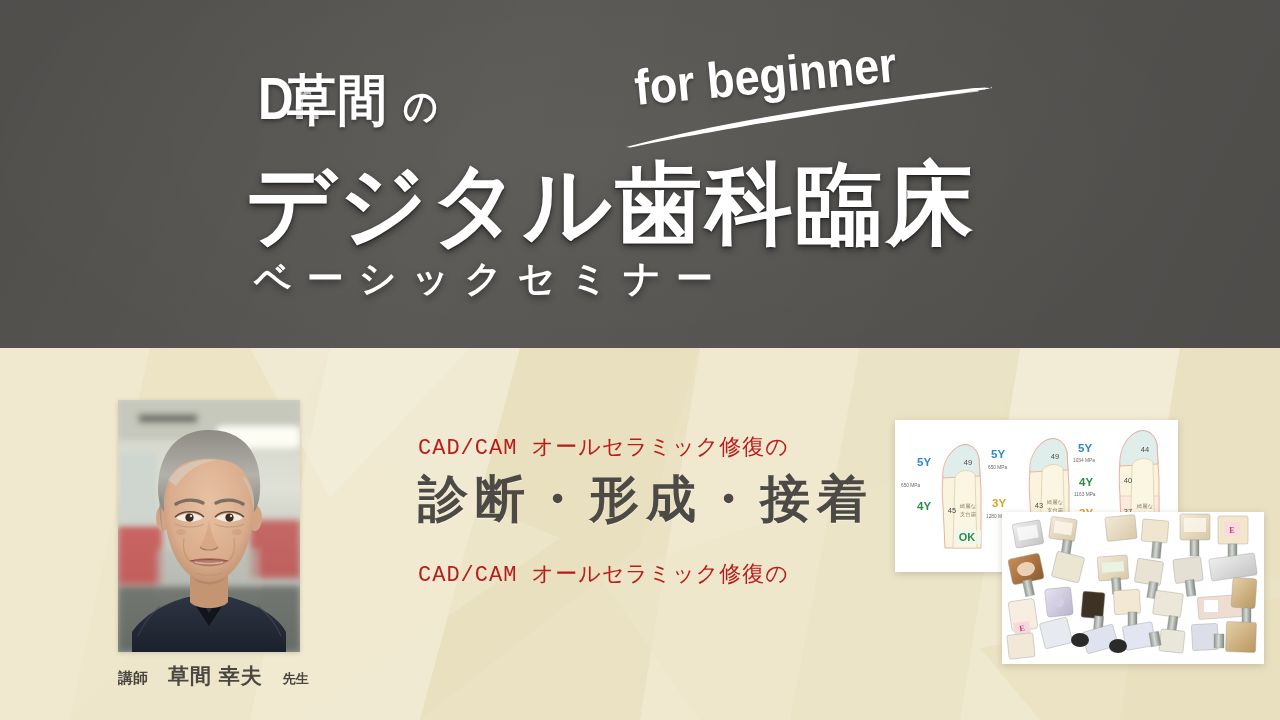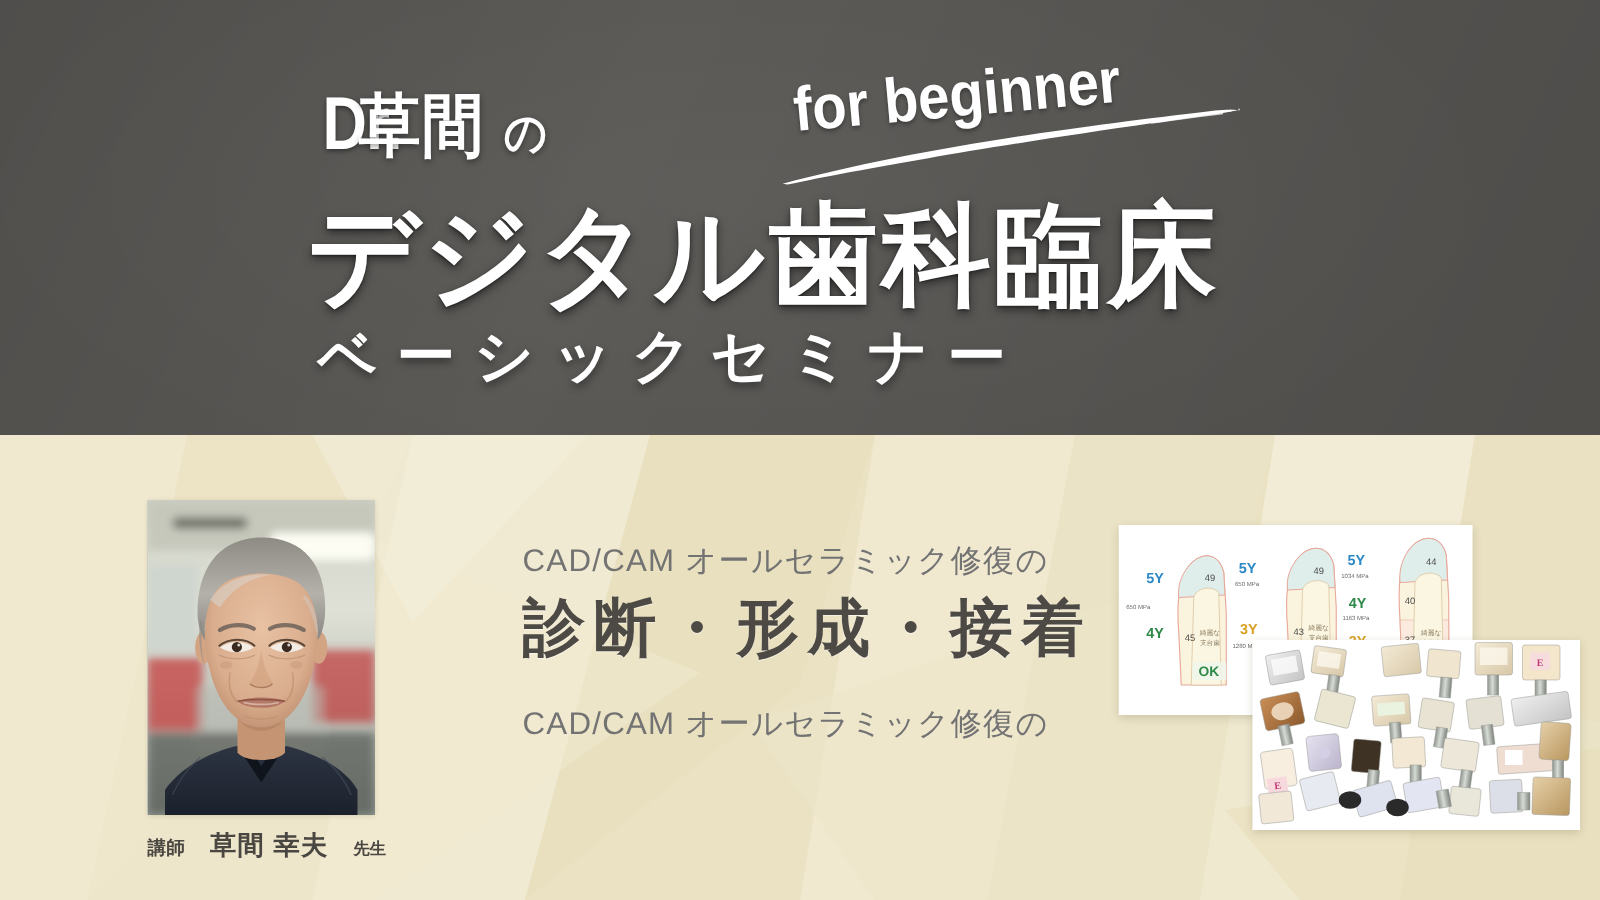--- a/index.html
+++ b/index.html
@@ -62,21 +62,21 @@
 
   #main-title{
     position:absolute; left:246px; top:144px;
     font-size:90px; font-weight:bold; color:#fff;
     letter-spacing:3px; white-space:nowrap;
     transform:scaleX(.97); transform-origin:left top;
     text-shadow:0 3px 8px rgba(0,0,0,.50), 0 1px 2px rgba(0,0,0,.5);
   }
   #sub-title{
     position:absolute; left:254px; top:254px;
-    font-size:47px; font-weight:bold; color:#fff;
+    font-size:37px; font-weight:bold; color:#fff;
     letter-spacing:15px; white-space:nowrap;
     text-shadow:0 3px 7px rgba(0,0,0,.45);
   }
 
   
   #body-bg{
     position:absolute; left:0; top:348px; width:1280px; height:372px;
     background:#eae2c3; overflow:hidden;
   }
   #poly-bg{ position:absolute; left:0; top:0; width:1280px; height:372px; }
@@ -96,22 +96,22 @@
   #instructor-caption .lbl{ font-size:15px; font-weight:bold; letter-spacing:0px; }
   #instructor-caption .nm{ font-size:21px; font-weight:bold; letter-spacing:1px; margin:0 20px; }
   #instructor-caption .hon{ font-size:13px; font-weight:bold; }
 
   
   #topics{
     position:absolute; left:418px; top:432px; width:450px;
   }
   .topic{ margin-bottom:26px; }
   .topic-small{
-    font-size:25px; color:#737373; letter-spacing:1px;
-    white-space:nowrap; margin-bottom:4px; font-weight:normal;
+    font-size:22px; color:#b91c1c; letter-spacing:1px;
+    white-space:nowrap; margin-bottom:4px; font-weight:normal;font-family:Liberation Mono, monospace;
   }
   .topic-big{
     font-size:50px; font-weight:bold; color:#4d4a45;
     letter-spacing:7px; white-space:nowrap;
     text-shadow:0 1px 0 rgba(255,255,255,.5);
   }
 
   
   #chart-card{
     position:absolute; left:895px; top:420px; width:283px; height:152px;

